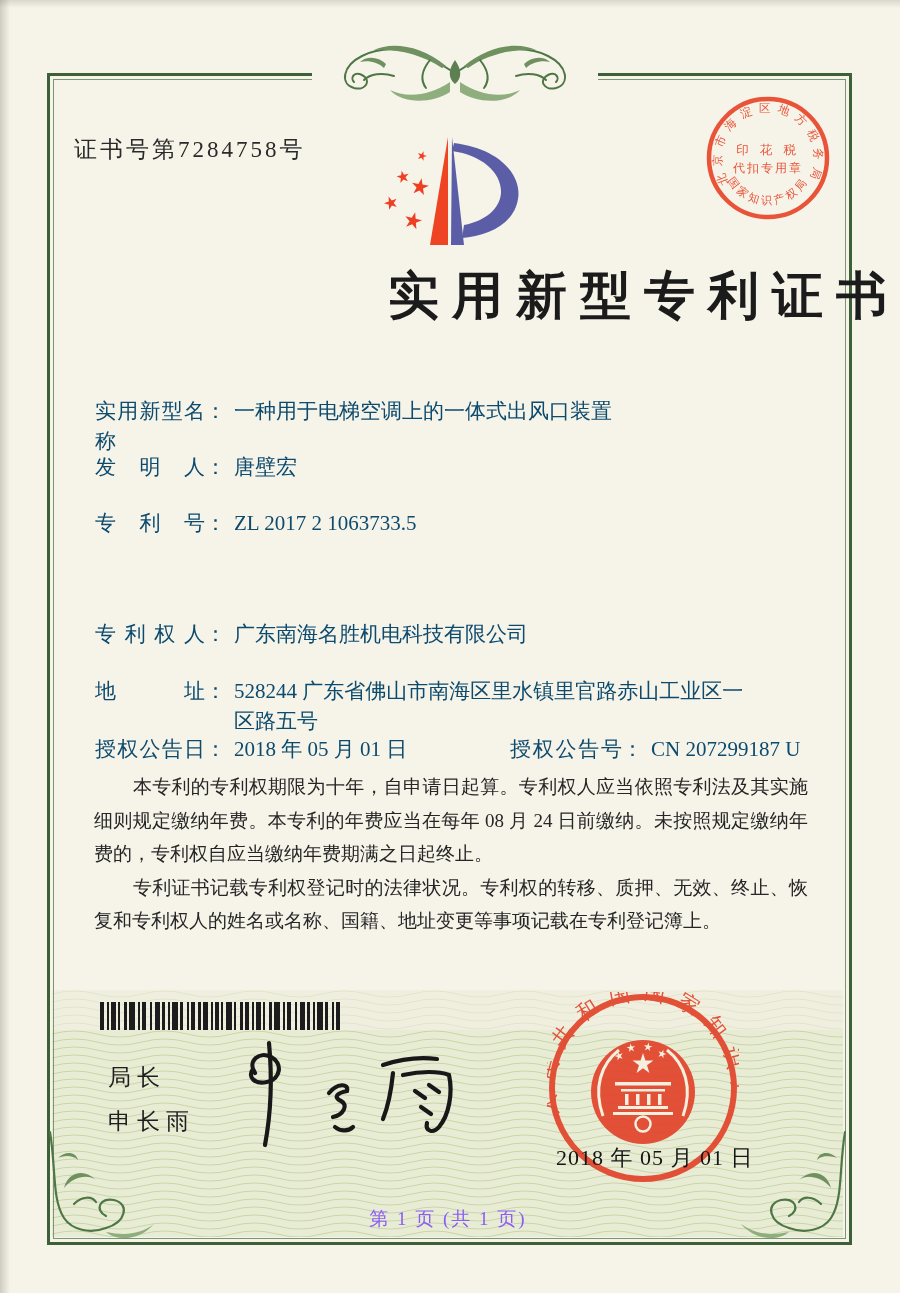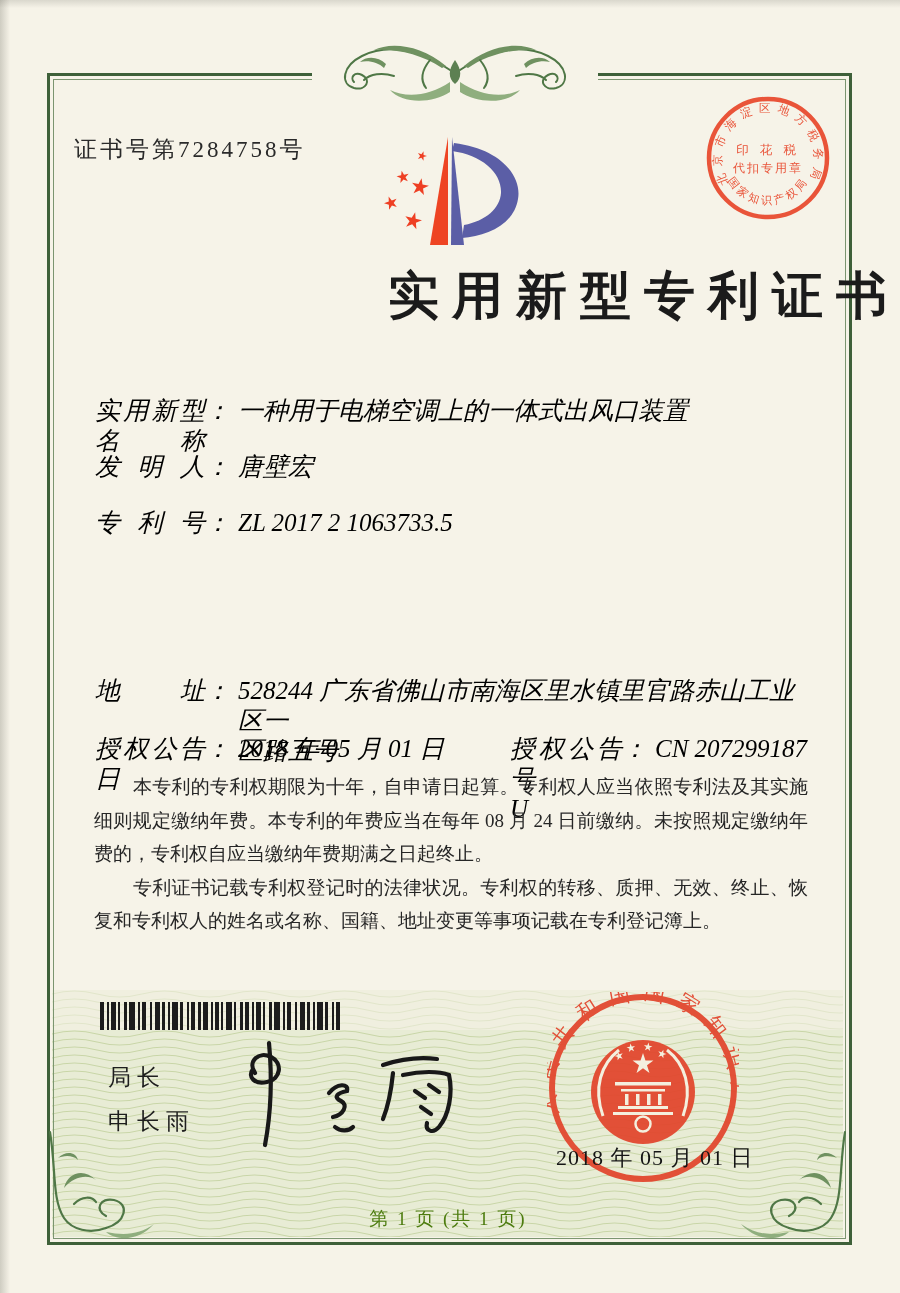--- a/index.html
+++ b/index.html
@@ -8,32 +8,32 @@
   .scan-edge{position:absolute;left:0;top:0;width:10px;height:100%;
              background:linear-gradient(90deg,rgba(90,90,80,.25),rgba(90,90,80,0));}
   .scan-edge-top{position:absolute;left:0;top:0;width:100%;height:8px;
              background:linear-gradient(180deg,rgba(90,90,80,.18),rgba(90,90,80,0));}
   .frame{position:absolute;left:47px;top:73px;width:799px;height:1166px;border:3px solid #3e6039;}
   .frame-in{position:absolute;inset:3px;border:1px solid #7b9570;}
   .abs{position:absolute;}
   .cert-no{left:74px;top:134px;font-size:23px;letter-spacing:3px;color:#2a2a2a;}
   .title{left:0;top:262px;width:900px;text-align:right;font-size:51px;font-weight:700;
          letter-spacing:13px;color:#1b1b1b;}
-  .frow{left:95px;width:720px;font-size:25px;line-height:30px;color:#000000;font-style:italic;}
+  .frow{left:95px;width:720px;font-size:21px;line-height:30px;color:#0c4a6e;}
   .flabel{display:inline-block;width:110px;text-align:justify;text-align-last:justify;vertical-align:top;}
   .fcolon{vertical-align:top;}
   .fvalue{margin-left:8px;vertical-align:top;}
   .fvalue.wrap2{display:inline-block;width:560px;white-space:pre-line;}
   .grant-no{position:absolute;left:415px;top:0;}
   .bodytext{left:94px;top:770px;width:714px;}
   .bodytext p{margin:0;font-size:19px;line-height:33.5px;text-indent:2.05em;text-align:justify;color:#262626;}
   .director{left:108px;top:1062px;font-size:23px;letter-spacing:6px;color:#1e1e1e;}
   .director div{margin-bottom:13px;}
   .seal-date{left:556px;top:1143px;font-size:22px;letter-spacing:1px;color:#151515;}
-  .footer{left:0;top:1206px;width:896px;text-align:center;font-size:19px;letter-spacing:2px;color:#4d7c0f;}
+  .footer{left:0;top:1206px;width:896px;text-align:center;font-size:19px;letter-spacing:2px;color:#8b5cf6;}
   svg{display:block;}
 </style>
 </head>
 <body>
 
 <div class="page">
 
   <svg width="0" height="0" style="position:absolute" aria-hidden="true">
     <defs>
       <path id="star" d="M0,-1 L0.2245,-0.309 L0.9511,-0.309 L0.3633,0.118 L0.5878,0.809 L0,0.382 L-0.5878,0.809 L-0.3633,0.118 L-0.9511,-0.309 L-0.2245,-0.309 Z"></path>
@@ -127,20 +127,23 @@
   <div class="abs title">实用新型专利证书</div>
 
   <div class="abs frow" style="top:396px">
     <span class="flabel">实用新型名称</span><span class="fcolon">：</span><span class="fvalue">一种用于电梯空调上的一体式出风口装置</span>
   </div>
   <div class="abs frow" style="top:452px">
     <span class="flabel">发明人</span><span class="fcolon">：</span><span class="fvalue">唐壁宏</span>
   </div>
   <div class="abs frow" style="top:508px">
     <span class="flabel">专利号</span><span class="fcolon">：</span><span class="fvalue">ZL 2017 2 1063733.5</span>
+  </div>
+  <div class="abs frow" style="top:619px">
+    <span class="flabel">专利权人</span><span class="fcolon">：</span><span class="fvalue">广东南海名胜机电科技有限公司</span>
   </div>
   <div class="abs frow" style="top:676px">
     <span class="flabel">地址</span><span class="fcolon">：</span><span class="fvalue wrap2">528244 广东省佛山市南海区里水镇里官路赤山工业区一
 区路五号</span>
   </div>
   <div class="abs frow" style="top:734px">
     <span class="flabel">授权公告日</span><span class="fcolon">：</span><span class="fvalue">2018 年 05 月 01 日</span>
     <span class="grant-no">
       <span class="flabel" style="width:112px">授权公告号</span><span class="fcolon">：</span><span class="fvalue">CN 207299187 U</span>
     </span>

